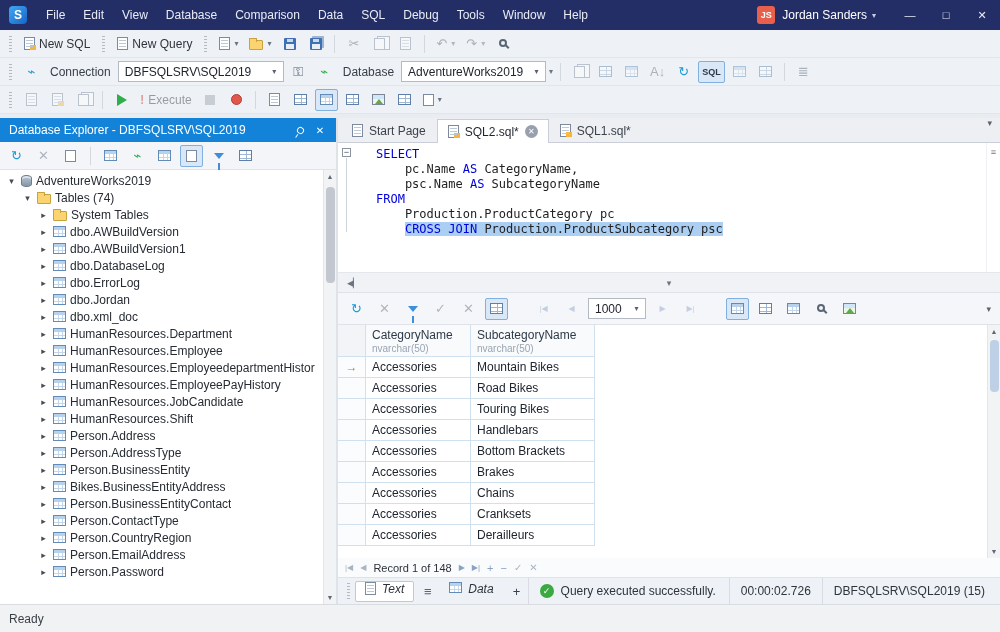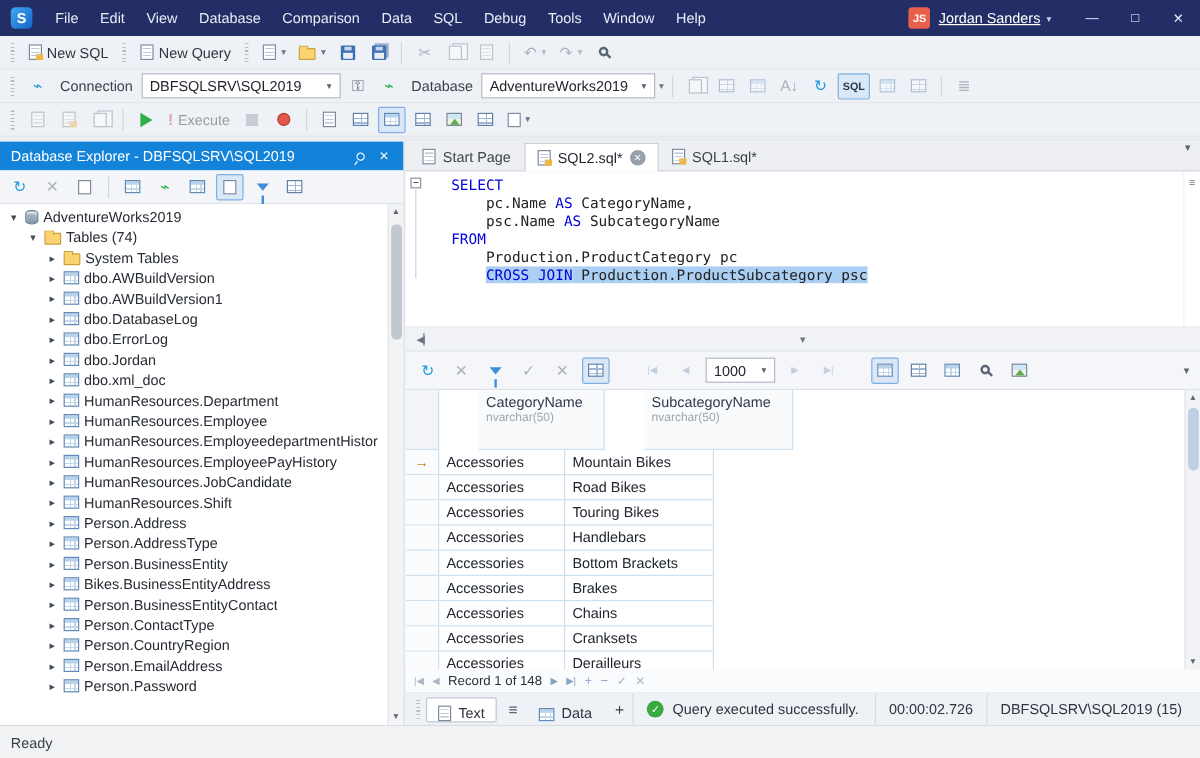--- a/index.html
+++ b/index.html
@@ -14,21 +14,21 @@
   
   .titlebar { flex:0 0 30px; background:var(--titlebar,#232e66); display:flex; align-items:center; color:#fff; }
   .app-logo { width:18px; height:18px; margin:0 10px 0 9px; border-radius:4px;
     background:linear-gradient(135deg,#41a8f2,#1565c8); font-weight:bold; font-size:12px;
     display:flex; align-items:center; justify-content:center; }
   .menubar { display:flex; height:30px; }
   .menu-item { padding:0 9px; line-height:30px; font-size:12px; color:#e9ecf5; cursor:default; }
   .tb-right { margin-left:auto; display:flex; align-items:center; height:30px; }
   .avatar { width:18px; height:18px; border-radius:3px; background:var(--avatar,#e8604c); color:#fff;
     font-size:9px; font-weight:bold; display:flex; align-items:center; justify-content:center; margin-right:7px; }
-  .user-name { color:#fff; margin-right:5px;text-decoration:underline; }
+  .user-name { color:#fff; margin-right:5px; }
   .tiny-caret { font-size:8px; color:#c7cde4; margin-right:16px; }
   .win-btn { width:36px; height:30px; display:flex; align-items:center; justify-content:center; color:#e9ecf5; font-size:11px; }
 
   
   .toolbar { flex:0 0 28px; display:flex; align-items:center; background:#eef1f5; border-bottom:1px solid #e2e5ea; padding:0 4px; gap:3px; }
   .grip { width:3px; height:16px; margin:0 5px; background:repeating-linear-gradient(#b3bac4 0 1px, transparent 1px 3px); }
   .sep { width:1px; height:18px; background:#d3d7de; margin:0 4px; }
   .tbtn { height:22px; min-width:23px; display:flex; align-items:center; justify-content:center; gap:4px; padding:0 3px; border-radius:2px; border:1px solid transparent; }
   .tbtn .lbl { font-size:12px; color:#2f343c; white-space:nowrap; }
   .tbtn.disabled { opacity:.45; }
@@ -121,39 +121,39 @@
   
   .results-toolbar { flex:0 0 32px; display:flex; align-items:center; background:#f4f6f9; border-bottom:1px solid #dfe3e9; padding:0 7px; gap:5px; }
   .rt-gap { width:14px; }
   .rt-overflow { margin-left:auto; font-size:9px; color:#5a626e; padding-right:2px; }
 
   
   .grid-area { flex:1; position:relative; background:#fff; min-height:0; }
   .grid { position:absolute; inset:0 13px 0 0; overflow:hidden; }
   .grid-header { display:flex; }
   .corner { flex:0 0 28px; width:28px; background:#f2f4f7; border-right:1px solid var(--grid-line,#cfe0ef); border-bottom:1px solid var(--grid-line,#cfe0ef); }
-  .col-h { padding:3px 6px 20px; background:#f8fafc; border-right:1px solid var(--grid-line,#cfe0ef); border-bottom:1px solid var(--grid-line,#cfe0ef);margin-left:33px; }
+  .col-h { padding:3px 6px 2px; background:#f8fafc; border-right:1px solid var(--grid-line,#cfe0ef); border-bottom:1px solid var(--grid-line,#cfe0ef); }
   .col-h .cname { font-size:12px; color:#2e3a48; }
   .col-h .ctype { font-size:10px; color:#9aa5b2; margin-top:1px; }
   .grid-row { display:flex; height:21px; }
   .row-ind { flex:0 0 28px; width:28px; background:#fbfcfd; border-right:1px solid var(--grid-line,#cfe0ef); border-bottom:1px solid var(--grid-line,#cfe0ef);
     display:flex; align-items:center; justify-content:center; color:#c0861c; font-size:12px; }
   .cell { display:flex; align-items:center; padding:0 6px; border-right:1px solid var(--grid-line,#cfe0ef); border-bottom:1px solid var(--grid-line,#cfe0ef);
     font-size:12px; color:#20262f; white-space:nowrap; overflow:hidden; }
   .grid-vscroll { position:absolute; right:0; top:0; bottom:0; width:13px; background:#f2f3f5; border-left:1px solid #e3e5e9; display:flex; flex-direction:column; }
   .grid-vscroll .vs-thumb { background:#bdd0e6; height:52px; margin-top:2px; }
 
   
   .record-nav { flex:0 0 20px; display:flex; align-items:center; background:#fafbfd; border-bottom:1px solid #dfe3e9; padding:0 7px; gap:7px; font-size:11px; color:#2c313a; }
   .rn-btn { font-size:8px; color:#8aa2c2; }
   .rn-btn.dim { color:#aab4c2; }
 
   
   .bottom-bar { flex:0 0 26px; display:flex; align-items:center; background:#eef1f5; padding:0 4px; }
-  .btab { height:21px; display:flex; align-items:flex-end; gap:6px; padding:0 9px; font-size:12px; color:#2f343c; border:1px solid transparent; border-radius:2px; margin-right:2px; }
+  .btab { height:21px; display:flex; align-items:flex-start; gap:6px; padding:0 9px; font-size:12px; color:#2f343c; border:1px solid transparent; border-radius:2px; margin-right:2px;font-style:italic; }
   .btab.active { background:#fff; border-color:#c2c8d2; }
   .bb-plus { width:22px; text-align:center; color:#3a404a; font-size:13px; }
   .bb-status { flex:1; display:flex; align-items:center; height:100%; min-width:0; }
   .bb-cell { display:flex; align-items:center; gap:7px; padding:0 11px; height:100%; border-left:1px solid #d8dce2; font-size:12px; color:#2f343c; white-space:nowrap; }
   .bb-cell.msg { flex:1; min-width:0; }
   .ok-circle { width:14px; height:14px; border-radius:50%; background:var(--success,#3aa93f); color:#fff; font-size:9px; display:flex; align-items:center; justify-content:center; flex:0 0 14px; }
 
   
   .statusbar { flex:0 0 28px; background:#f1f2f4; border-top:1px solid #d9dce1; display:flex; align-items:center; padding:0 9px; font-size:12px; color:#3a3f46; }
 </style>

